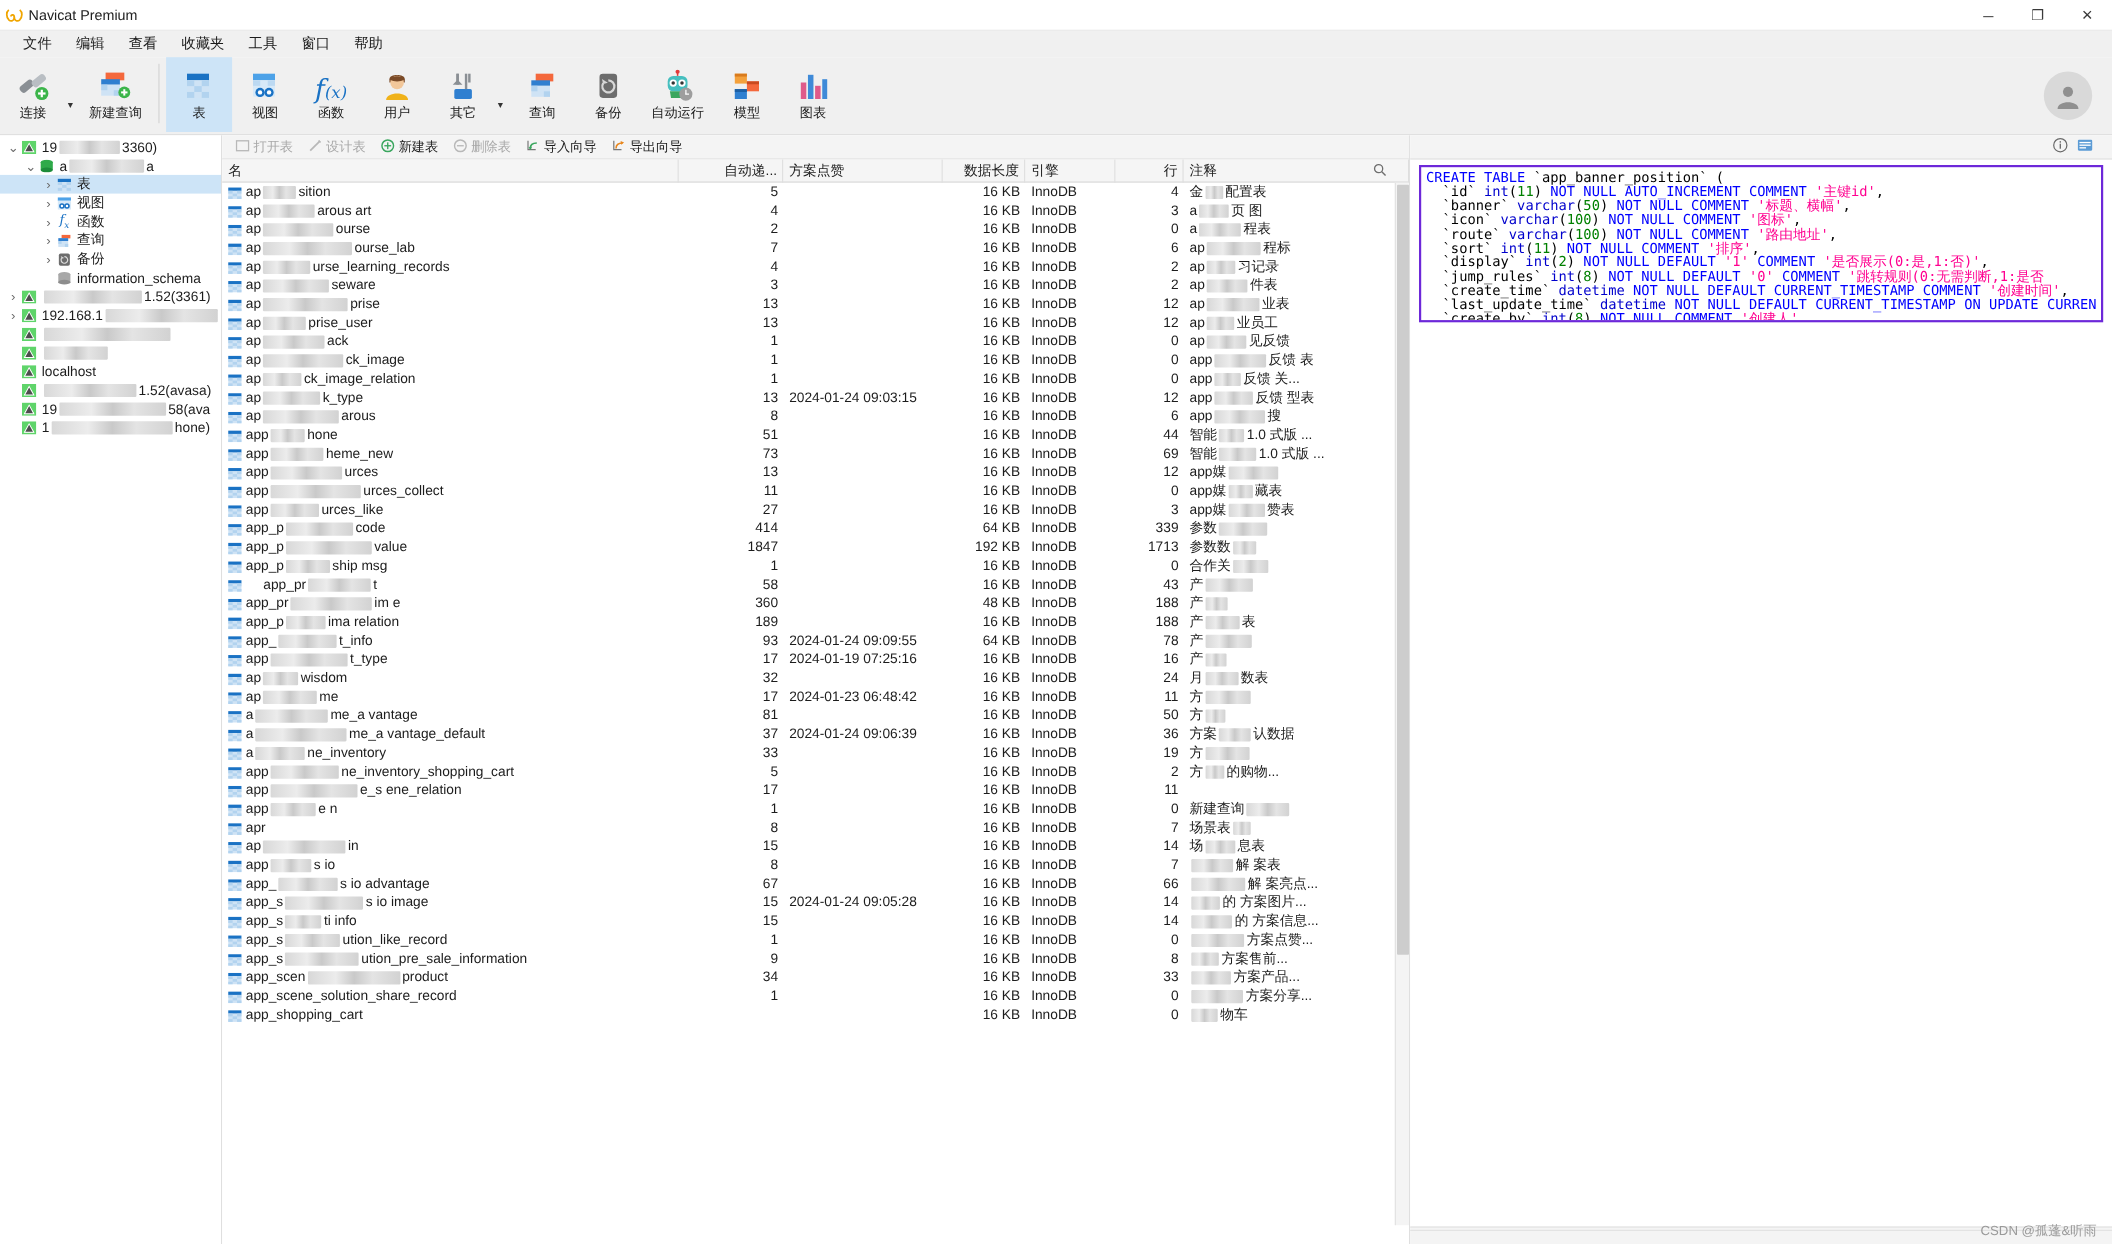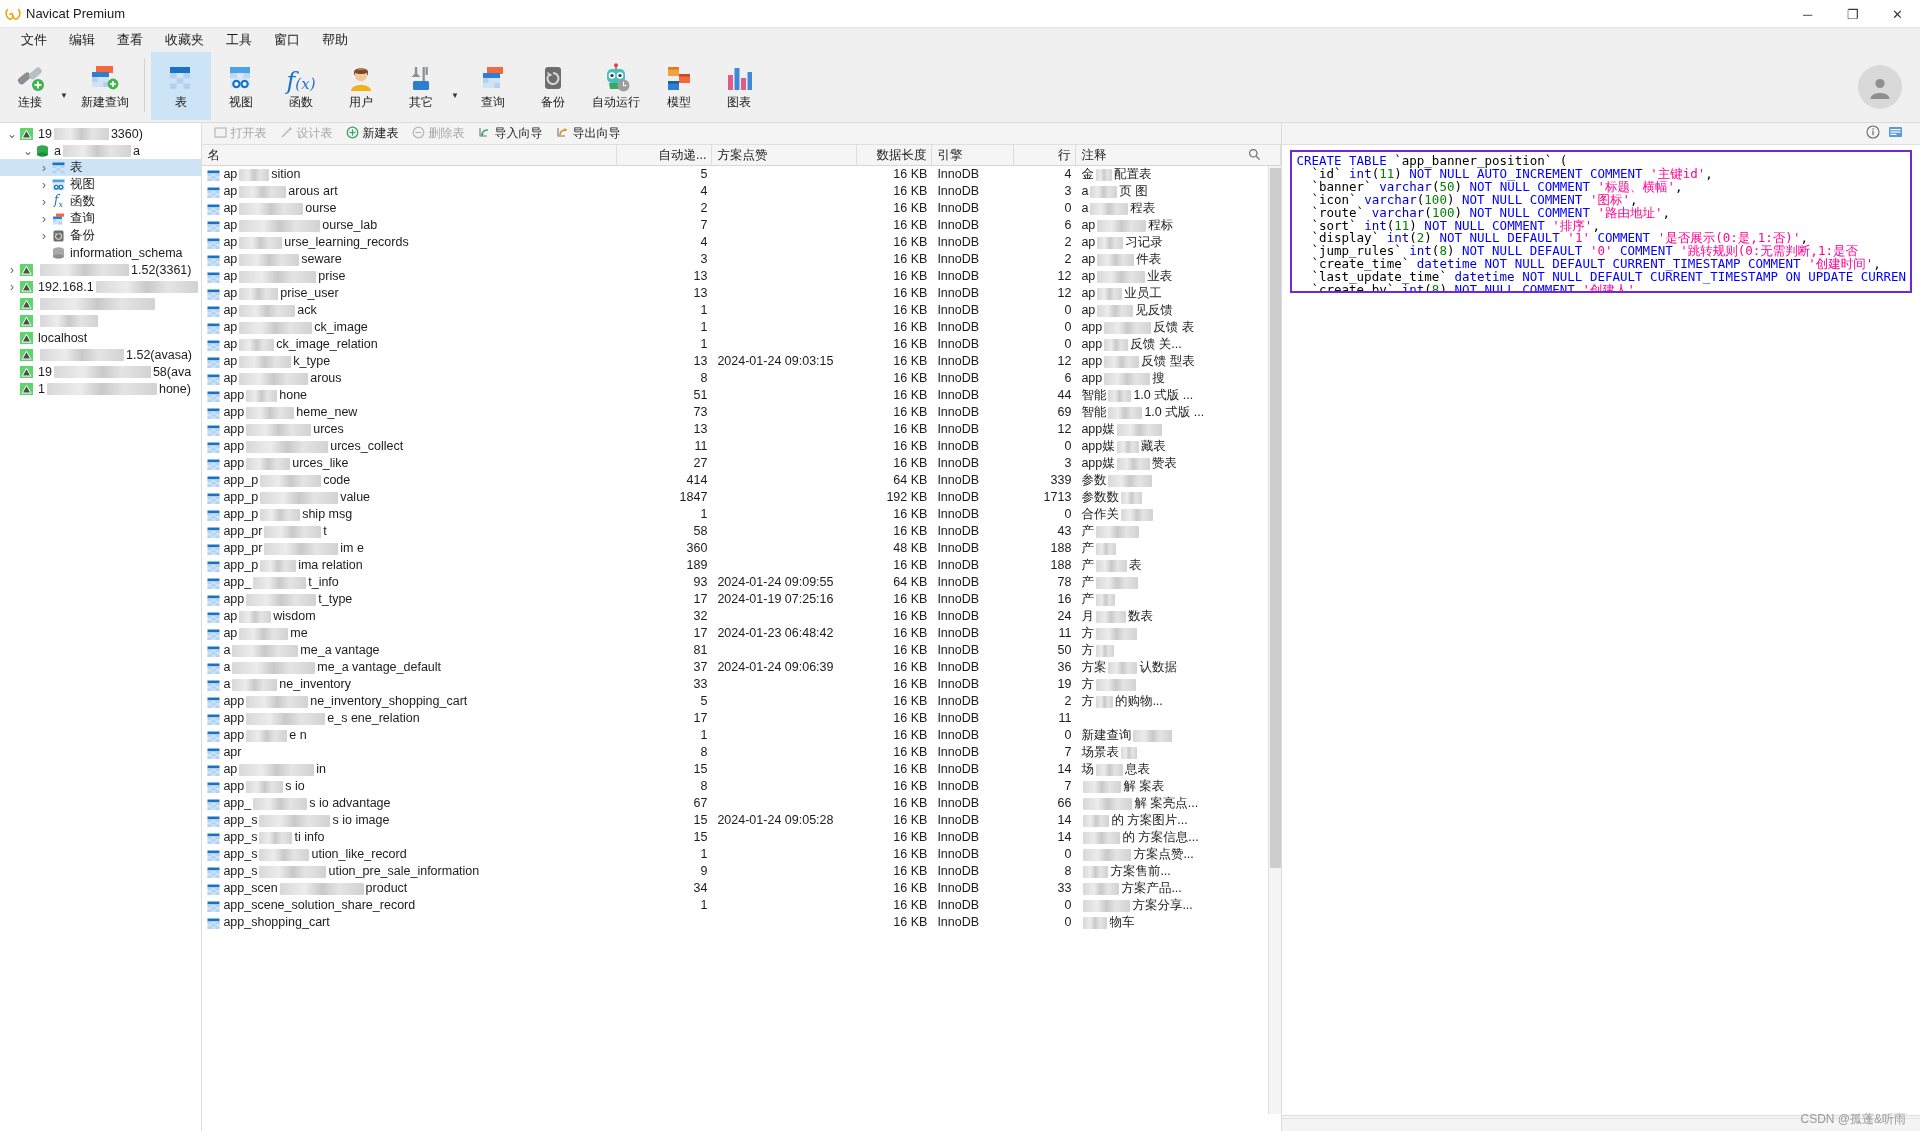--- a/index.html
+++ b/index.html
@@ -1113,21 +1113,21 @@
               <span><span>app_p</span><span class="blur" style="width:40px;vertical-align:middle;margin:0 2px;">x</span><span>ship  msg</span></span>
             </div>
             <div class="gc r" style="width: 95px;">1</div>
             <div class="gc" style="width: 145px;"></div>
             <div class="gc r" style="width: 75px;">16 KB</div>
             <div class="gc" style="width: 82px;">InnoDB</div>
             <div class="gc r" style="width: 62px;">0</div>
             <div class="gc" style="width: 205px;"><span>合作关</span><span class="blur" style="width:32px;vertical-align:middle;margin:0 2px;">x</span><span></span></div>
           </div>
           <div class="grow">
-            <div class="gc" style="width: 415px; display: flex; align-items: center; padding: 0px;">
+            <div class="gc" style="width: 415px; display: flex; align-items: center; padding: 0px; gap: 16px;">
               <span class="tbl-ico"><svg width="13" height="11" viewBox="0 0 13 11">
                   <g>
                     <rect x="0.5" y="0.5" width="12" height="3" fill="#1a72c4"></rect>
                     <rect x="0.5" y="3.5" width="12" height="7.5" fill="#cfe3f5"></rect>
                     <rect x="0.5" y="3.5" width="4" height="2.5" fill="#b2d3ef"></rect>
                     <rect x="8.5" y="3.5" width="4" height="2.5" fill="#b2d3ef"></rect>
                     <rect x="4.5" y="6" width="4" height="2.5" fill="#b2d3ef"></rect>
                     <rect x="0.5" y="8.5" width="4" height="2.5" fill="#b2d3ef"></rect>
                     <rect x="8.5" y="8.5" width="4" height="2.5" fill="#b2d3ef"></rect>
                   </g>

